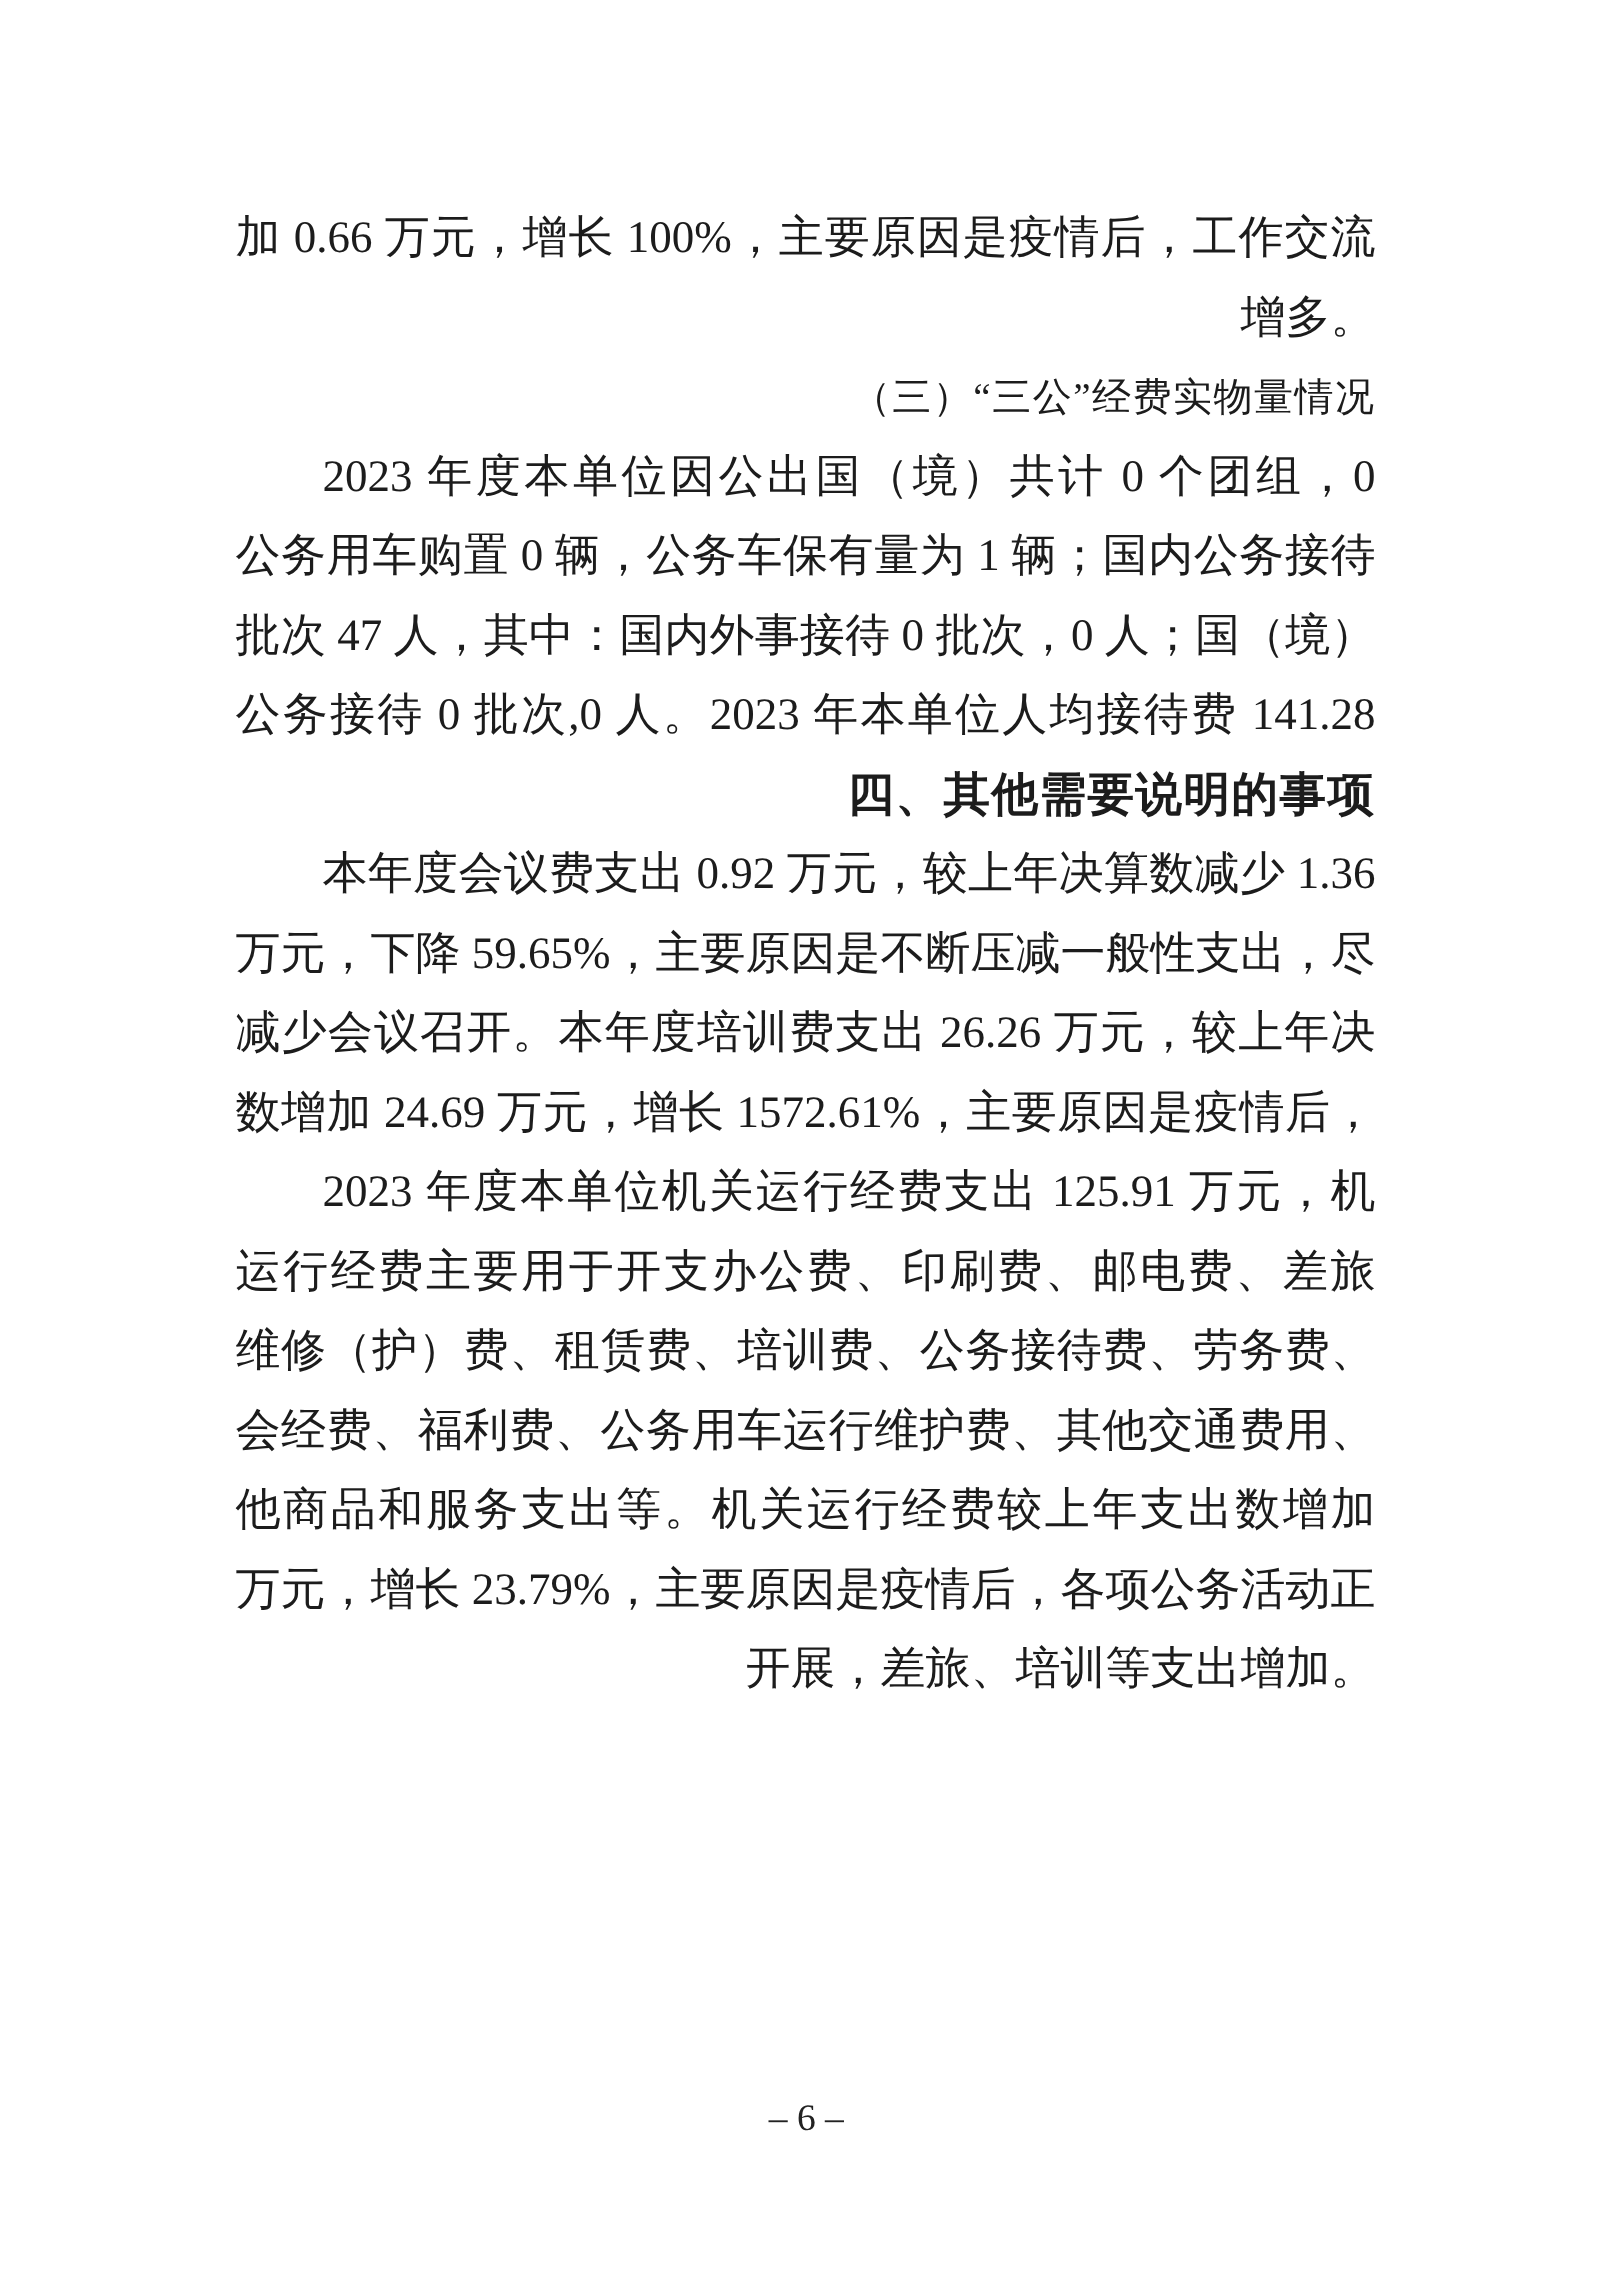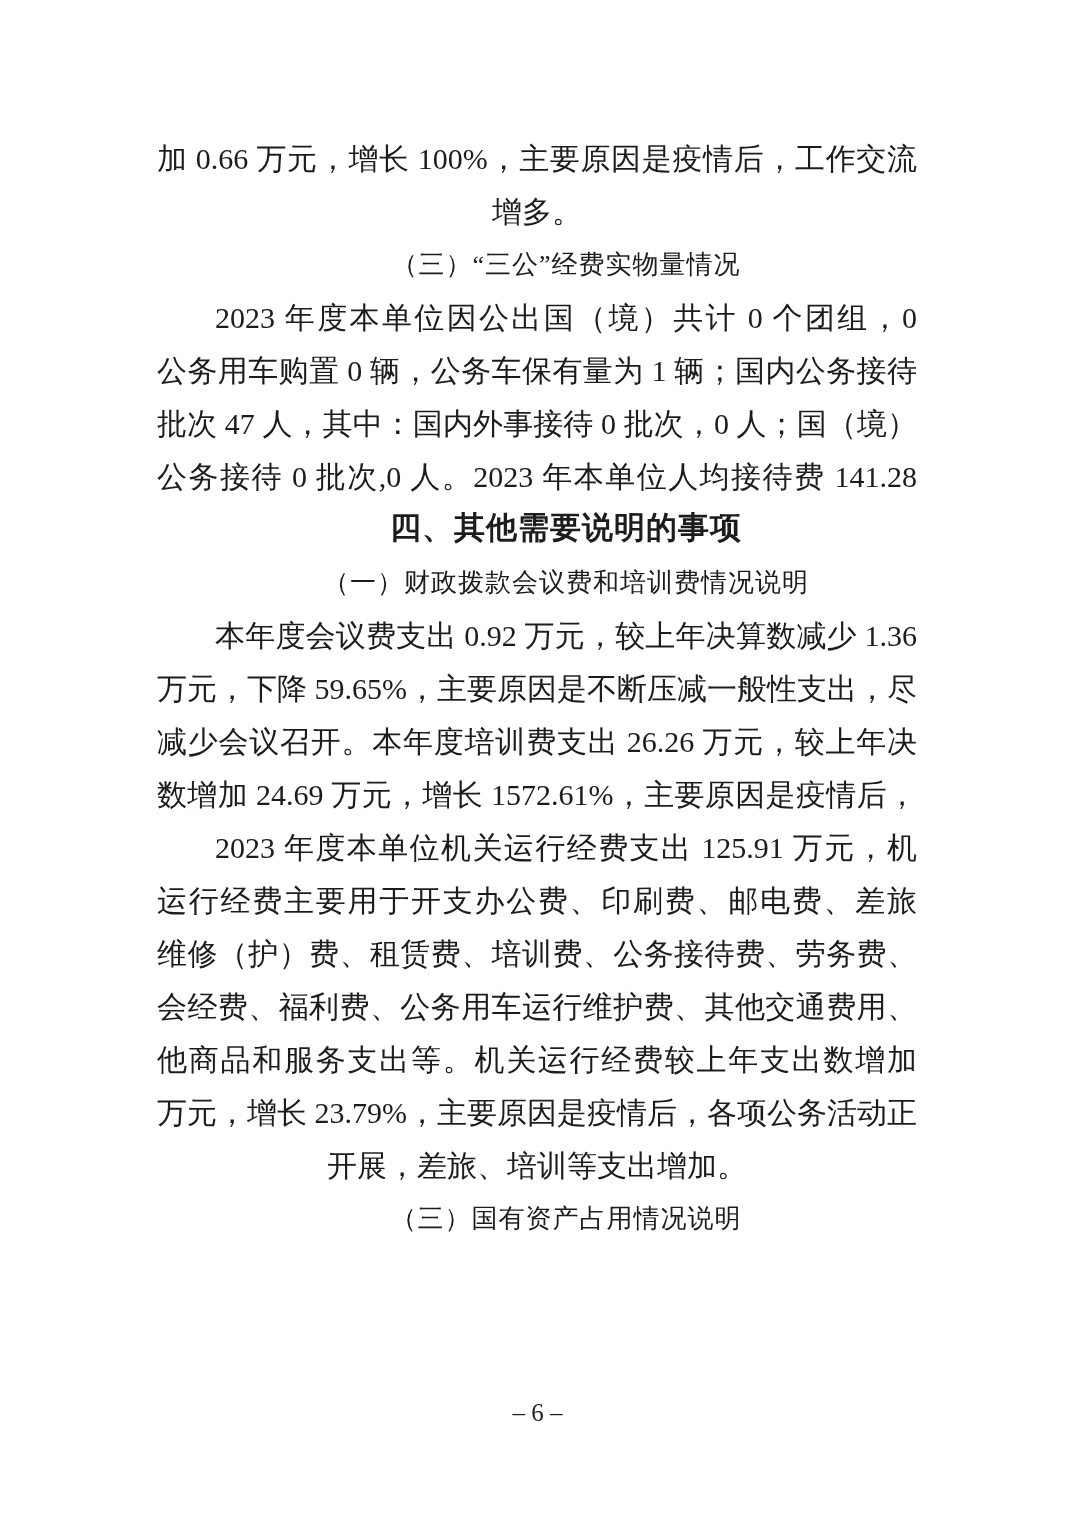--- a/index.html
+++ b/index.html
@@ -20,31 +20,31 @@
     position: absolute;
     left: 157px;
     top: 132px;
     width: 760px;
   }
   .line {
     height: 53px;
     line-height: 53px;
     font-size: 30px;
     overflow: hidden;
-    text-align: center;
+    text-align: right;
   }
   .line.fill {
     text-align: justify;
     text-align-last: justify;
   }
   .line.indent {
     text-indent: 58px;
   }
   .s-bold {
-    font-family: Liberation Mono, monospace;
+    font-family: Liberation Serif, serif;
     font-weight: 700;
     font-size: 31px;
     letter-spacing: 1px;
   }
   .s-kai {
     font-family: "Liberation Serif", "DejaVu Serif", serif;
     font-size: 26px;
     letter-spacing: 1px;
   }
   .footer {
@@ -65,28 +65,26 @@
 <div class="page">
   <div class="content">
     <div class="line s-body fill">加 0.66 万元，增长 100%，主要原因是疫情后，工作交流等</div>
     <div class="line s-body">增多。</div>
     <div class="line s-kai indent">（三）“三公”经费实物量情况</div>
     <div class="line s-body indent fill">2023 年度本单位因公出国（境）共计 0 个团组，0 人；</div>
     <div class="line s-body fill">公务用车购置 0 辆，公务车保有量为 1 辆；国内公务接待 7</div>
     <div class="line s-body fill">批次 47 人，其中：国内外事接待 0 批次，0 人；国（境）外</div>
     <div class="line s-body fill">公务接待 0 批次,0 人。2023 年本单位人均接待费 141.28 元，</div>
     <div class="line s-bold indent">四、其他需要说明的事项</div>
-    <div class="line s-kai indent">（一）财政拨款会议费和培训费情况说明</div>
     <div class="line s-body indent fill">本年度会议费支出 0.92 万元，较上年决算数减少 1.36</div>
     <div class="line s-body fill">万元，下降 59.65%，主要原因是不断压减一般性支出，尽量</div>
     <div class="line s-body fill">减少会议召开。本年度培训费支出 26.26 万元，较上年决算</div>
     <div class="line s-body fill">数增加 24.69 万元，增长 1572.61%，主要原因是疫情后，恢</div>
     <div class="line s-body indent fill">2023 年度本单位机关运行经费支出 125.91 万元，机关</div>
     <div class="line s-body fill">运行经费主要用于开支办公费、印刷费、邮电费、差旅费、</div>
     <div class="line s-body fill">维修（护）费、租赁费、培训费、公务接待费、劳务费、工</div>
     <div class="line s-body fill">会经费、福利费、公务用车运行维护费、其他交通费用、其</div>
     <div class="line s-body fill">他商品和服务支出等。机关运行经费较上年支出数增加 24.2</div>
     <div class="line s-body fill">万元，增长 23.79%，主要原因是疫情后，各项公务活动正常</div>
     <div class="line s-body">开展，差旅、培训等支出增加。</div>
-    <div class="line s-kai indent">（三）国有资产占用情况说明</div>
   </div>
   <div class="footer">– 6 –</div>
 </div>
 
 </body></html>

